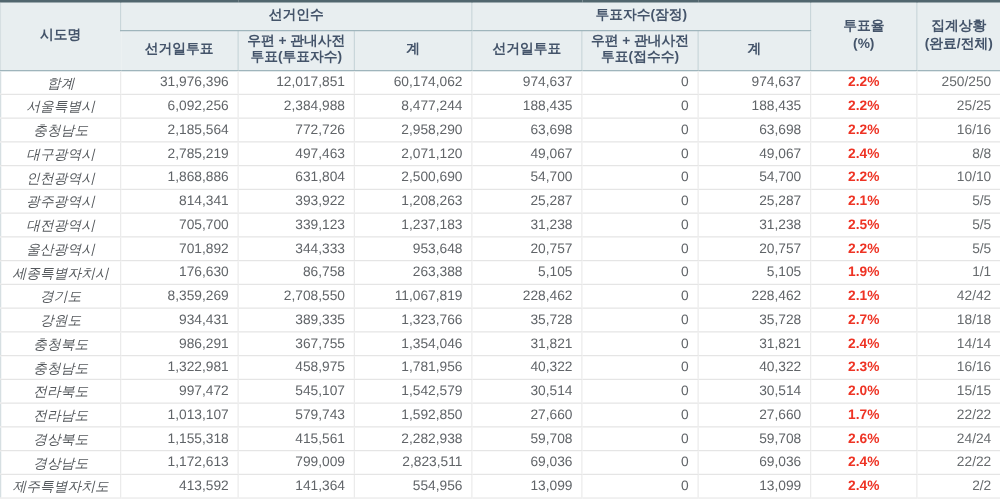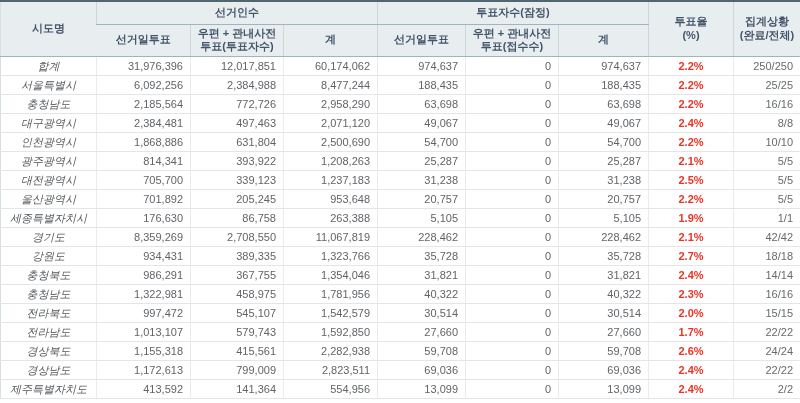--- a/index.html
+++ b/index.html
@@ -133,21 +133,21 @@
           <td class="num">772,726</td>
           <td class="num">2,958,290</td>
           <td class="num">63,698</td>
           <td class="num">0</td>
           <td class="num">63,698</td>
           <td class="rate">2.2%</td>
           <td class="status">16/16</td>
         </tr>
         <tr>
           <td class="name">대구광역시</td>
-          <td class="num">2,384,481</td>
+          <td class="num">2,785,219</td>
           <td class="num">497,463</td>
           <td class="num">2,071,120</td>
           <td class="num">49,067</td>
           <td class="num">0</td>
           <td class="num">49,067</td>
           <td class="rate">2.4%</td>
           <td class="status">8/8</td>
         </tr>
         <tr>
           <td class="name">인천광역시</td>
@@ -178,21 +178,21 @@
           <td class="num">1,237,183</td>
           <td class="num">31,238</td>
           <td class="num">0</td>
           <td class="num">31,238</td>
           <td class="rate">2.5%</td>
           <td class="status">5/5</td>
         </tr>
         <tr>
           <td class="name">울산광역시</td>
           <td class="num">701,892</td>
-          <td class="num">205,245</td>
+          <td class="num">344,333</td>
           <td class="num">953,648</td>
           <td class="num">20,757</td>
           <td class="num">0</td>
           <td class="num">20,757</td>
           <td class="rate">2.2%</td>
           <td class="status">5/5</td>
         </tr>
         <tr>
           <td class="name">세종특별자치시</td>
           <td class="num">176,630</td>

